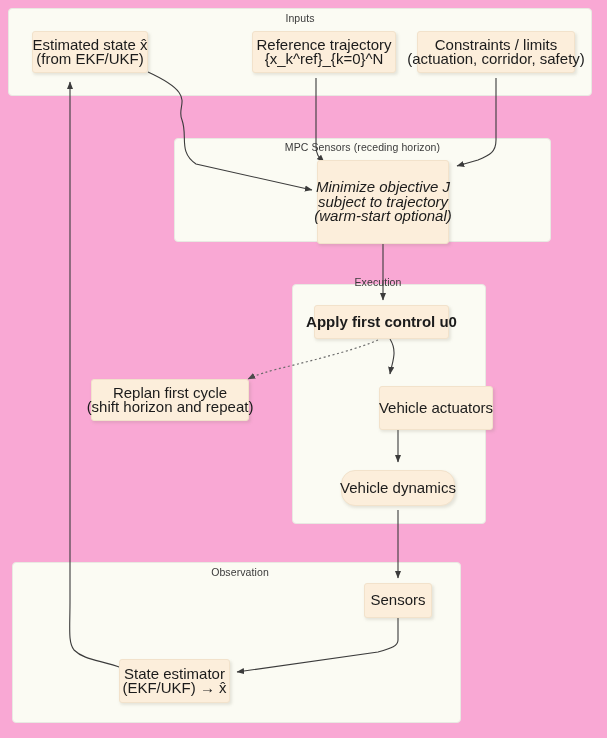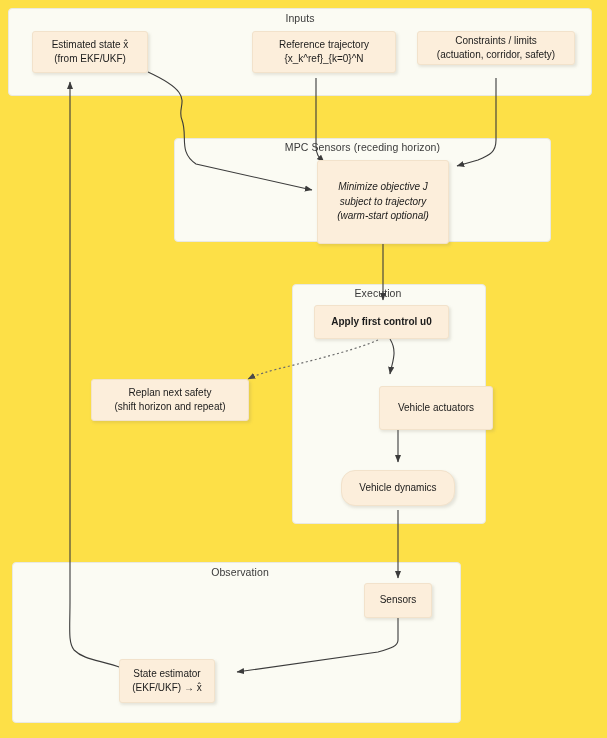--- a/index.html
+++ b/index.html
@@ -7,21 +7,21 @@
     padding: 0;
     background: #ffffff;
   }
   body {
     font-family: "Liberation Sans", sans-serif;
   }
   #canvas {
     position: relative;
     width: 607px;
     height: 738px;
-    background: #fde047;
+    background: #f9a8d4;
     overflow: hidden;
   }
   .group {
     position: absolute;
     background: #fbfbf3;
     border: 1px solid #e9e9e2;
     border-radius: 4px;
     box-sizing: border-box;
   }
   .group-label {
@@ -39,21 +39,21 @@
     background: #fceedb;
     border: 1px solid #f2e2cb;
     border-radius: 3px;
     box-sizing: border-box;
     display: flex;
     flex-direction: column;
     align-items: center;
     justify-content: center;
     box-shadow: 1.5px 2px 3px rgba(120,110,95,0.16);
     color: #1b1b1b;
-    font-size: 10px;
+    font-size: 15px;
     line-height: 14.5px;
     text-align: center;
     padding: 0 4px;
   }
   .node .ln { display: block; white-space: nowrap; }
   svg.edges {
     position: absolute;
     left: 0; top: 0;
     width: 607px;
     height: 738px;
@@ -107,63 +107,63 @@
 
     <path class="edge" d="M398,510 L398,578" marker-end="url(#ah)"></path>
 
     <path class="edge" d="M398,618 L398,640 C398,646 392,648 378,652 L237,672" marker-end="url(#ah)"></path>
 
     <path class="edge" d="M122,668 C100,660 84,660 74,650 C68,642 70,630 70,600 L70,82" marker-end="url(#ah)"></path>
   </svg>
 
   <div class="group-label" style="left:8px; width:584px; top:12px;">Inputs</div>
   <div class="group-label" style="left:174px; width:377px; top:141px;">MPC Sensors (receding horizon)</div>
-  <div class="group-label" style="left:292px; width:172px; top:287px;">Execution</div>
+  <div class="group-label" style="left:292px; width:172px; top:276px;">Execution</div>
   <div class="group-label" style="left:12px; width:456px; top:566px;">Observation</div>
 
   <div class="node" style="left:32px; top:31px; width:116px; height:42px;">
     <span class="ln">Estimated state x̂</span>
     <span class="ln">(from EKF/UKF)</span>
   </div>
 
   <div class="node" style="left:252px; top:31px; width:144px; height:42px;">
     <span class="ln">Reference trajectory</span>
     <span class="ln">{x_k^ref}_{k=0}^N</span>
   </div>
 
-  <div class="node" style="left:417px; top:31px; width:158px; height:34px;justify-content:center;">
+  <div class="node" style="left:417px; top:31px; width:158px; height:42px;justify-content:center;">
     <span class="ln">Constraints / limits</span>
     <span class="ln">(actuation, corridor, safety)</span>
   </div>
 
   <div class="node" style="left:317px; top:160px; width:132px; height:84px;font-style:italic;">
     <span class="ln">Minimize objective J</span>
     <span class="ln">subject to trajectory</span>
     <span class="ln">(warm-start optional)</span>
   </div>
 
   <div class="node" style="left:314px; top:305px; width:135px; height:34px;font-weight:bold;">
     <span class="ln">Apply first control u0</span>
   </div>
 
   <div class="node" style="left:91px; top:379px; width:158px; height:42px;">
-    <span class="ln">Replan next safety</span>
+    <span class="ln">Replan first cycle</span>
     <span class="ln">(shift horizon and repeat)</span>
   </div>
 
   <div class="node" style="left:341px; top:386px; width:114px; height:44px;margin-left:38px;">
     <span class="ln">Vehicle actuators</span>
   </div>
 
   <div class="node" style="left:341px; top:470px; width:114px; height:36px;border-radius:14px;">
     <span class="ln">Vehicle dynamics</span>
   </div>
 
   <div class="node" style="left:364px; top:583px; width:68px; height:35px;">
     <span class="ln">Sensors</span>
   </div>
 
-  <div class="node" style="left:119px; top:659px; width:96px; height:44px;">
+  <div class="node" style="left:119px; top:659px; width:111px; height:44px;">
     <span class="ln">State estimator</span>
     <span class="ln">(EKF/UKF) → x̂</span>
   </div>
 
 </div>
 
 </body></html>

